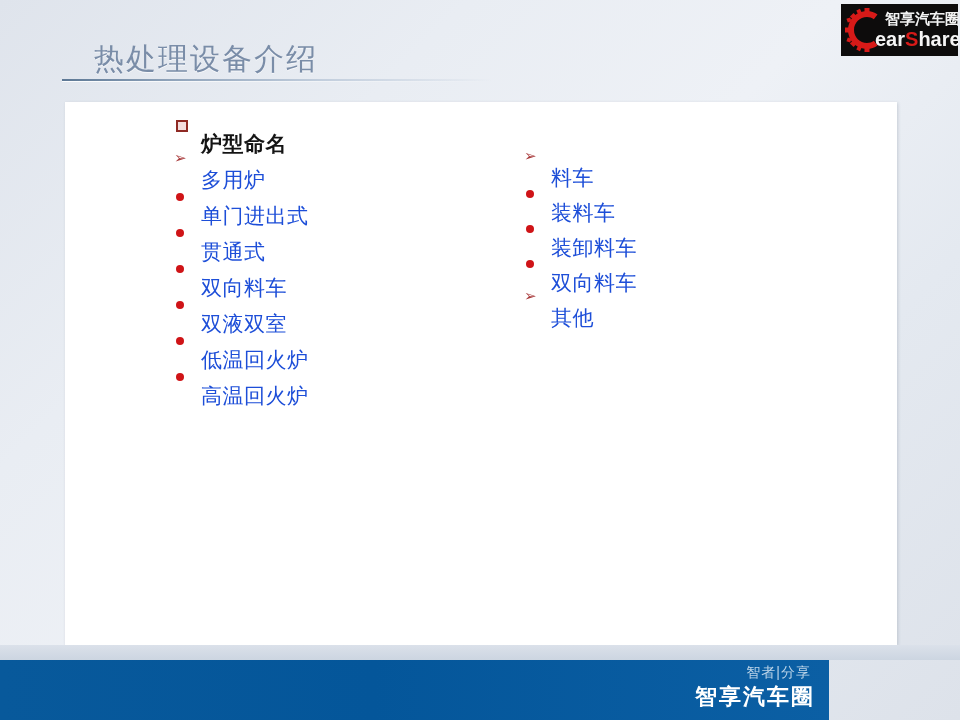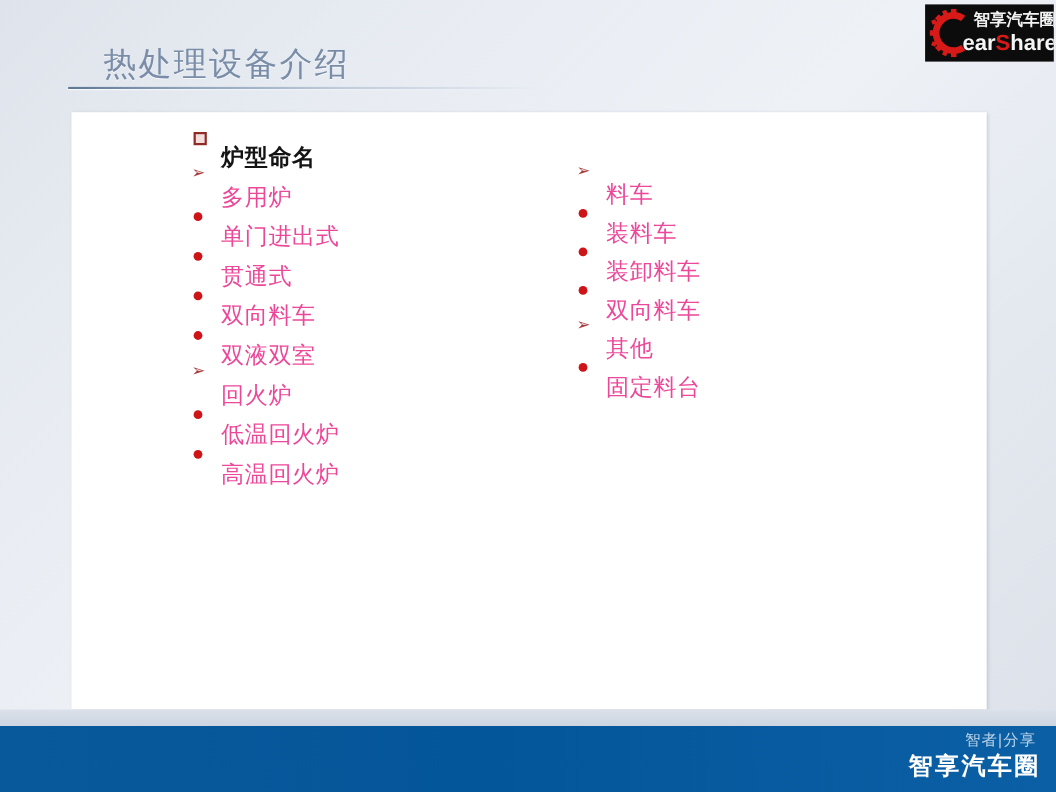--- a/index.html
+++ b/index.html
@@ -150,36 +150,36 @@
     position: absolute;
     left: -1px;
     top: -17px;
     font-size: 15px;
     color: #a8393a;
     line-height: 18px;
   }
 
   .label {
     font-size: 21px;
-    color: #ec4899;
+    color: #1d4ed8;
     letter-spacing: 0.5px;
     line-height: 28px;
   }
   .item.head .label {
     font-weight: bold;
     font-size: 21px;
     color: #141414;
   }
 
   
   #footer {
     position: absolute;
     left: 0;
     top: 660px;
-    width: 960px;
+    width: 829px;
     height: 60px;
     background: linear-gradient(to right, #08599b 0%, #04569a 45%, #0b5fa4 100%);
   }
   #footer-top-sep {
     position: absolute;
     left: 0;
     top: 645px;
     width: 960px;
     height: 15px;
     background: linear-gradient(to bottom, #dbe1ea 0%, #ccd5e1 100%);
@@ -254,24 +254,20 @@
         </div>
         <div class="item">
           <span class="marker dot"></span>
           <span class="label">双向料车</span>
         </div>
         <div class="item">
           <span class="marker dot"></span>
           <span class="label">双液双室</span>
         </div>
         <div class="item">
-          <span class="marker arrow"></span>
-          <span class="label">回火炉</span>
-        </div>
-        <div class="item">
           <span class="marker dot"></span>
           <span class="label">低温回火炉</span>
         </div>
         <div class="item">
           <span class="marker dot"></span>
           <span class="label">高温回火炉</span>
         </div>
       </div>
     <div class="col" id="col-right">
         <div class="item">
@@ -286,24 +282,20 @@
           <span class="marker dot"></span>
           <span class="label">装卸料车</span>
         </div>
         <div class="item">
           <span class="marker dot"></span>
           <span class="label">双向料车</span>
         </div>
         <div class="item">
           <span class="marker arrow"></span>
           <span class="label">其他</span>
-        </div>
-        <div class="item">
-          <span class="marker dot"></span>
-          <span class="label">固定料台</span>
         </div>
       </div>
   </div>
 
   <div id="footer-top-sep"></div>
   <div id="footer">
     <div class="f-small">智者|分享</div>
     <div class="f-big">智享汽车圈</div>
   </div>
 

